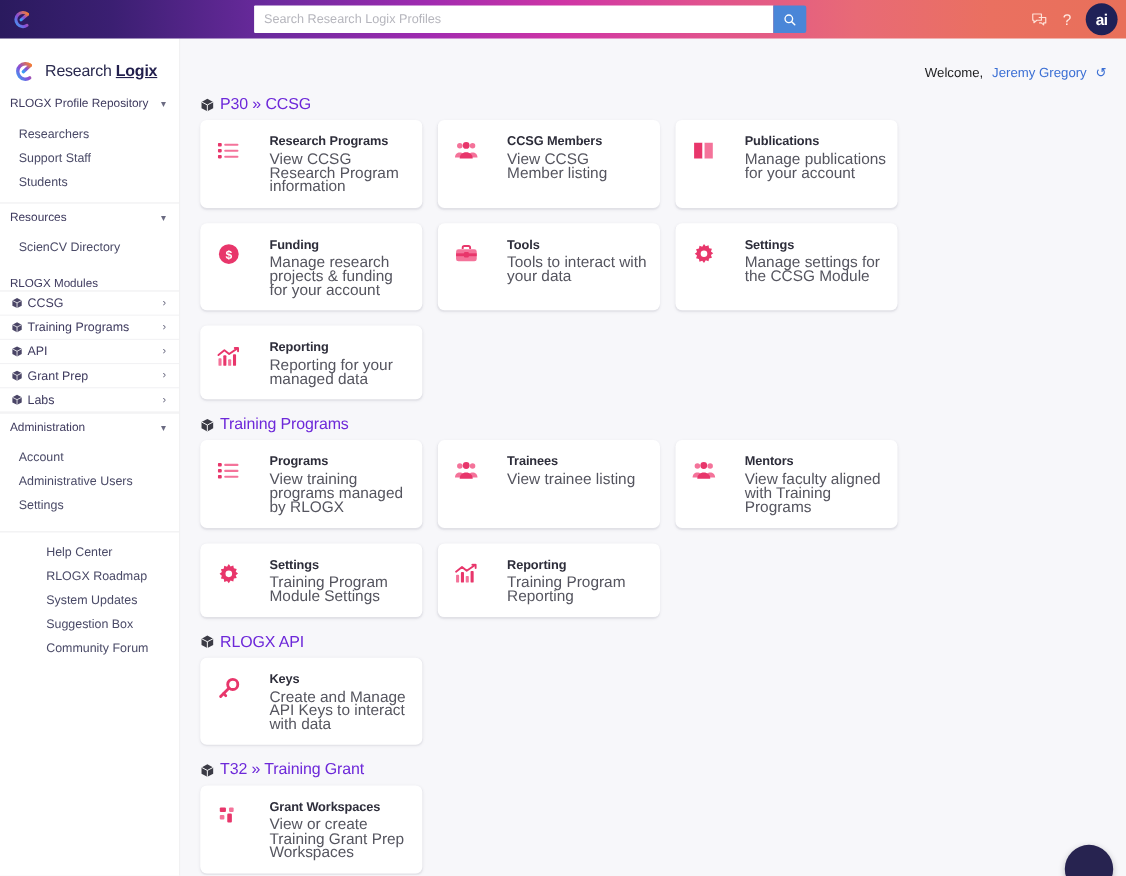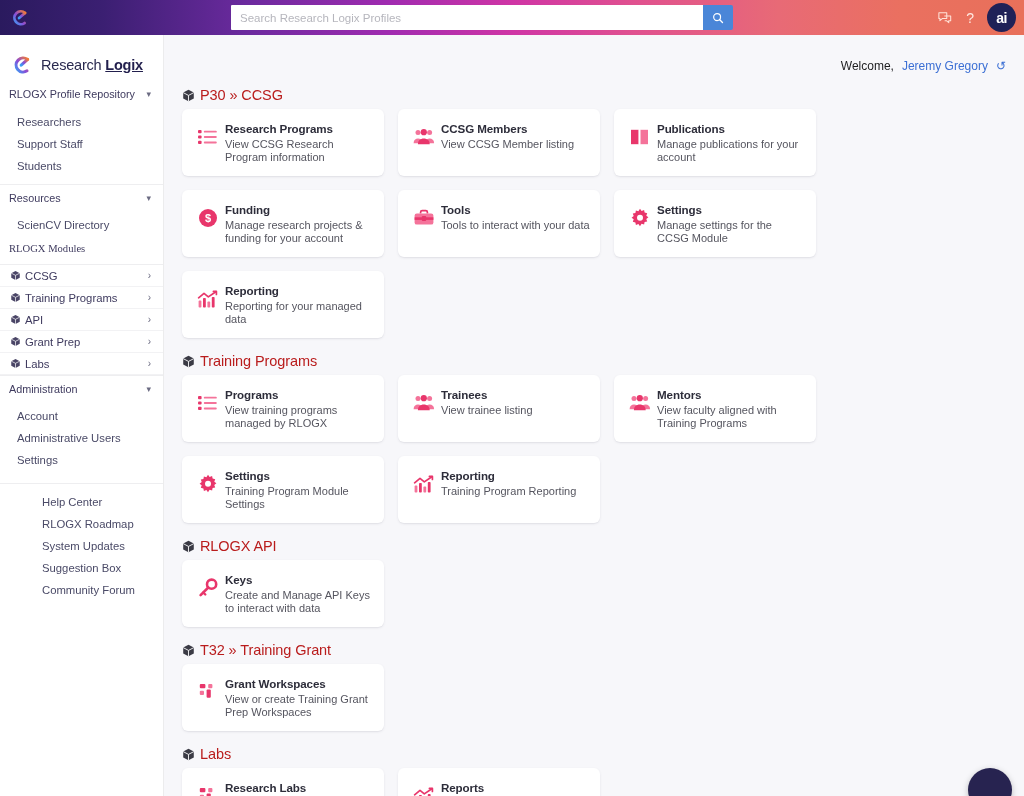--- a/index.html
+++ b/index.html
@@ -91,24 +91,23 @@
     display: flex; align-items: center; justify-content: space-between;
     padding: 0 12px 0 9px;
     height: 26px;
     font-size: 10.8px; color: #3e3a5e;
     cursor: pointer;
     border-top: 1px solid #eeeef0;
   }
   .sb-group-head.no-border { border-top: none; }
   .sb-group-head .caret { color: #6b6b82; font-size: 9px; }
   .sb-plain-head {
-    padding: 0 9px; height: 22px; display: flex; align-items: flex-start;
+    padding: 0 9px; height: 22px; display: flex; align-items: flex-end;
     font-size: 10.6px; color: #3e3a5e;
     border-bottom: 1px solid #eeeef0;
-    font-family: Liberation Serif, serif;
   }
   .sb-sub {
     padding: 4px 0 7px 0;
   }
   .sb-sub-item {
     padding: 0 0 0 17px; height: 22px;
     display: flex; align-items: center;
     font-size: 11.3px; color: #4a4a67; cursor: pointer;
   }
   .sb-mod-item {
@@ -139,21 +138,21 @@
     position: absolute; right: 18px; top: 24px;
     font-size: 12px; color: #1d1d1f;
     display: flex; align-items: center; gap: 8px;
   }
   .welcome .name { color: #3b6fd4; cursor: pointer; }
   .welcome .hist { color: #3b6fd4; font-size: 12px; cursor: pointer; }
 
   .section-head {
     display: flex; align-items: center; gap: 5px;
     margin: 0 0 6px 9px;
-    font-size: 14.5px; color: #b91c1c; font-weight: 400;
+    font-size: 14.5px; color: #6d28d9; font-weight: 400;
     letter-spacing: -0.1px;
   }
 
   .grid {
     display: flex; flex-wrap: wrap;
     padding-left: 9px;
     gap: 14px 14px;
   }
   .card {
     width: 202px; min-height: 65px;
@@ -162,28 +161,28 @@
     box-shadow: 0 1px 3px rgba(30,30,60,0.07), 0 1px 1px rgba(30,30,60,0.04);
     display: flex; align-items: flex-start;
     padding: 13px 10px 13px 11px;
     cursor: pointer;
   }
   .card-icon {
     flex: 0 0 30px; width: 30px; height: 26px;
     display: flex; align-items: center; justify-content: center;
     margin-top: 2px;
   }
-  .card-body { flex: 1; padding-left: 2px; }
+  .card-body { flex: 1; padding-left: 2px; margin-left: 20px; }
   .card-title {
     font-size: 11.6px; color: #2d2d3a; font-weight: 600;
     line-height: 14px; margin-bottom: 2px;
     letter-spacing: -0.1px;
   }
   .card-desc {
-    font-size: 11px; color: #55555f; line-height: 12.5px;
+    font-size: 14px; color: #55555f; line-height: 12.5px;
   }
   .sec-block { margin-bottom: 15px; }
   .content-pad { padding: 52px 18px 0 9px; }
 
   .fab {
     position: absolute; right: 12px; bottom: -16px;
     width: 44px; height: 44px; border-radius: 50%;
     background: #272350;
     box-shadow: 0 2px 6px rgba(0,0,0,0.25);
     cursor: pointer; z-index: 50;

